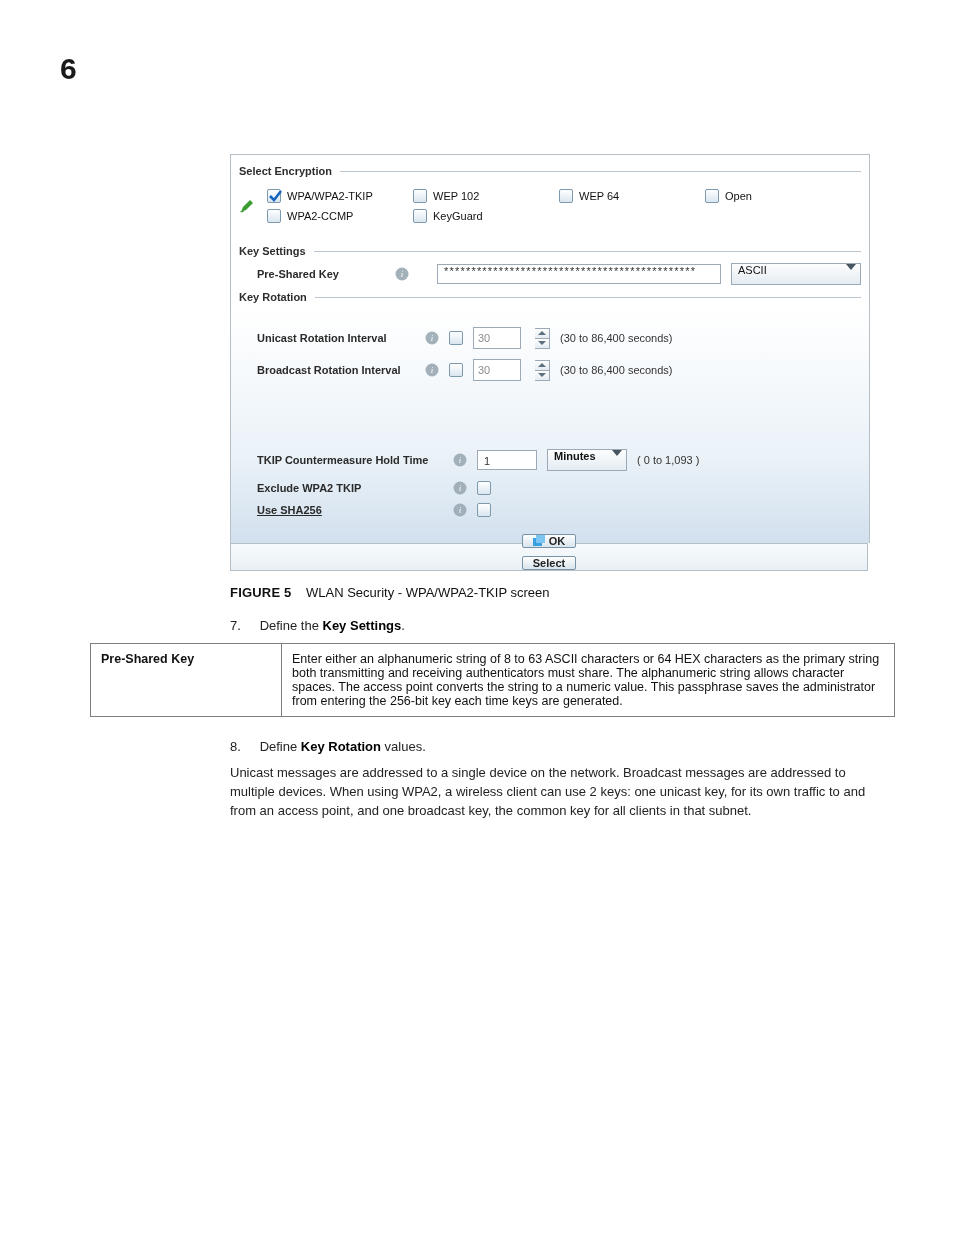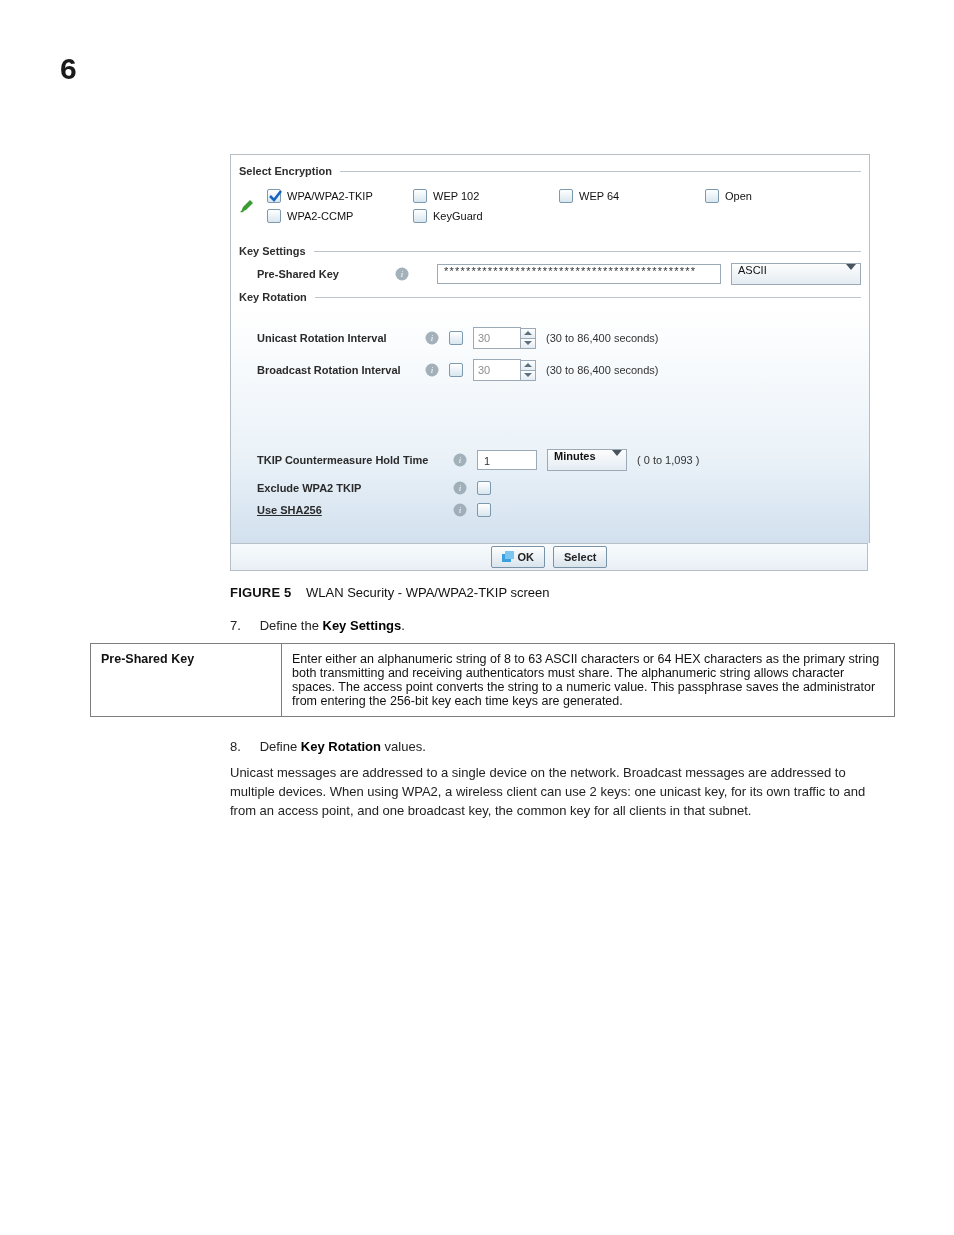--- a/index.html
+++ b/index.html
@@ -37,30 +37,30 @@
 
   .pencil{width:16px;height:16px;}
   .info{width:14px;height:14px;opacity:.9;}
 
   .txt{height:20px;border:1px solid #9baab6;background:#fff;padding:0 6px;font-size:11px;color:#333;box-sizing:border-box;}
   .txt.pw{letter-spacing:1.2px;}
 
   .sel{height:22px;border:1px solid #9baab6;background:linear-gradient(180deg,#fdfdfd,#e4ecf2);display:flex;align-items:flex-start;justify-content:space-between;padding:0 4px 0 6px;font-size:11px;box-sizing:border-box;}
   .sel .caret{width:0;height:0;border-left:5px solid transparent;border-right:5px solid transparent;border-top:6px solid #465560;}
 
-  .spin{display:flex;align-items:center;}
+  .spin{display:flex;align-items:center;gap:14px;}
   .spin .num{width:42px;height:20px;border:1px solid #9baab6;background:#fff;color:#8e8e8e;font-size:11px;padding-left:4px;line-height:20px;}
   .spin .btns{display:flex;flex-direction:column;border:1px solid #9baab6;border-left:none;}
   .spin .btns div{width:14px;height:9px;background:linear-gradient(180deg,#fdfdfd,#e4ecf2);display:flex;align-items:center;justify-content:center;}
   .spin .btns div+div{border-top:1px solid #9baab6;}
   .arw{width:0;height:0;border-left:4px solid transparent;border-right:4px solid transparent;}
   .arw.up{border-bottom:4px solid #5c707f;}
   .arw.dn{border-top:4px solid #5c707f;}
 
-  .bbar{height:28px;border:1px solid #b7bfc6;background:linear-gradient(180deg,#f8fbfd,#e8eff5);margin:0 0 0 170px;width:638px;display:flex;align-items:center;justify-content:center;gap:8px;padding:0 8px;box-sizing:border-box;}
+  .bbar{height:28px;border:1px solid #b7bfc6;background:linear-gradient(180deg,#f8fbfd,#e8eff5);margin:0 0 0 170px;width:638px;display:flex;align-items:center;justify-content:flex-end;gap:8px;padding:0 8px;box-sizing:border-box;flex-direction:column;}
   .btn{height:20px;border:1px solid #7893a7;border-radius:2px;background:linear-gradient(180deg,#fefefe,#d9e4ec);display:flex;align-items:center;padding:0 10px;font-size:11px;font-weight:700;color:#222;gap:4px;}
   .btn svg{width:12px;height:12px;}
 </style>
 </head>
 <body>
 
 <div class="page">
   <div class="pagenum">6</div>
 
   <div class="panel-wrap">

